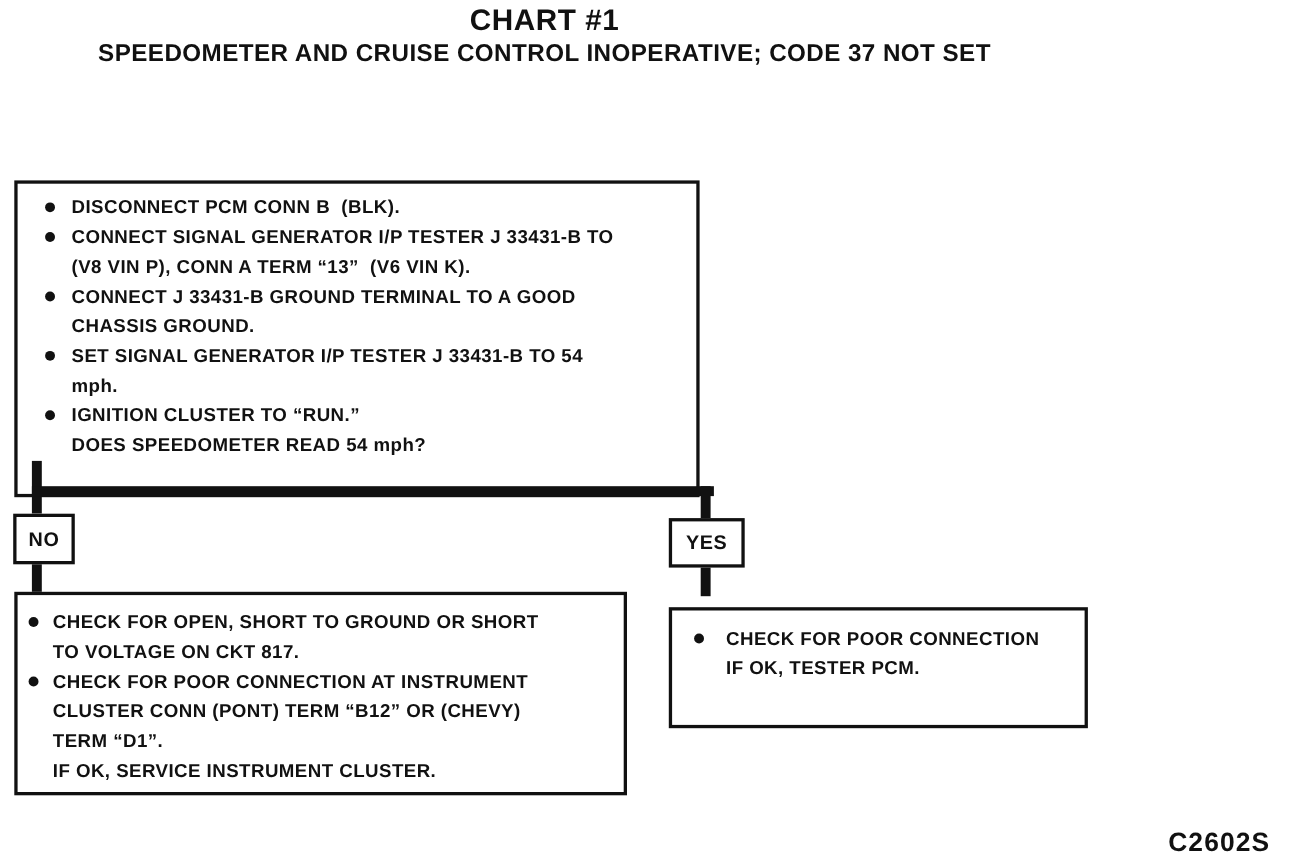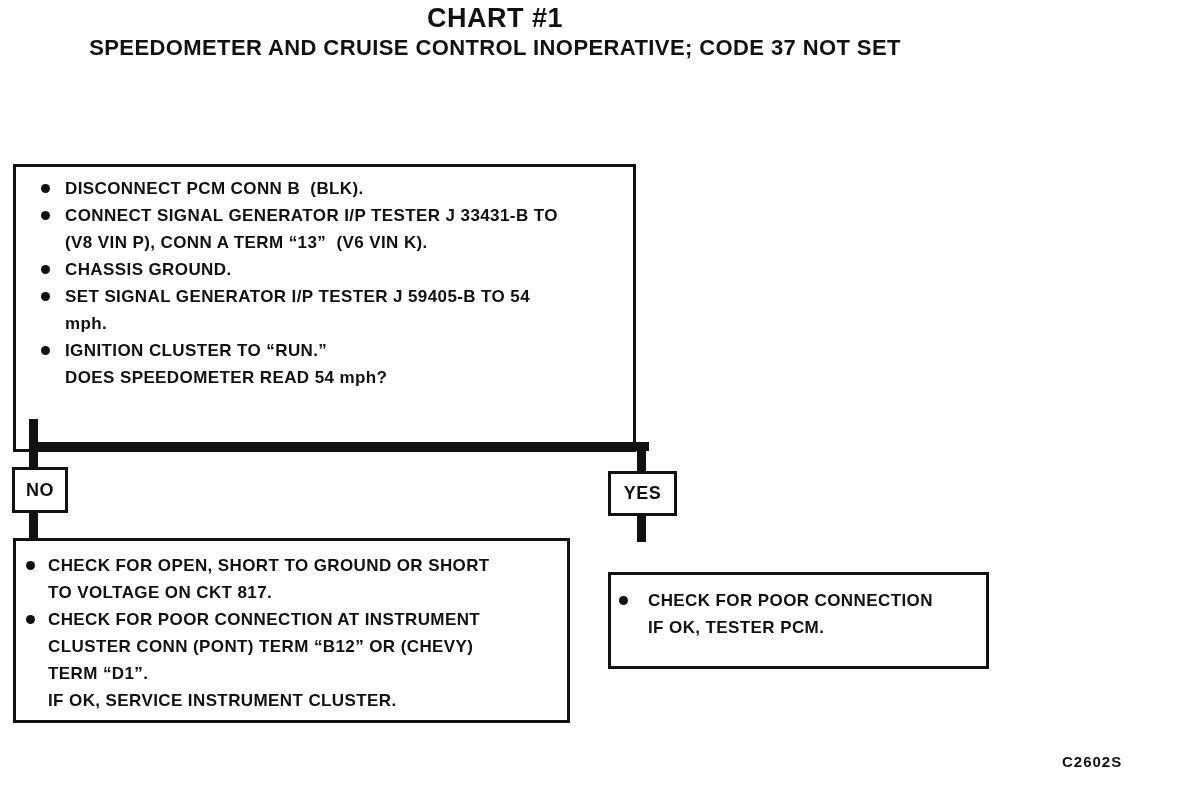--- a/index.html
+++ b/index.html
@@ -6,34 +6,34 @@
   body{
     width:1184px;height:786px;background:#ffffff;position:relative;overflow:hidden;
     font-family:"Liberation Sans",sans-serif;color:#111111;
   }
   .titles{position:absolute;left:30px;top:3px;width:930px;text-align:center;}
   .chart-title{font-size:27px;font-weight:bold;letter-spacing:0.5px;line-height:30px;}
   .chart-subtitle{font-size:22px;font-weight:bold;letter-spacing:0.4px;line-height:28px;margin-top:1px;white-space:pre;}
   .flowbox{position:absolute;border:3px solid #111111;background:#ffffff;box-sizing:border-box;}
   .procedure{left:13px;top:134px;width:623px;height:288px;padding:8px 8px 0 25px;margin-top:30px;}
   .no-action{left:13px;top:538px;width:557px;height:185px;padding:11px 6px 1px 10px;}
-  .yes-action{left:608px;top:572px;width:381px;height:97px;padding:12px 6px 0 8px;}
+  .yes-action{left:608px;top:552px;width:381px;height:110px;padding:12px 6px 0 20px;}
   .item{display:flex;align-items:flex-start;}
   .bullet{flex:0 0 9px;width:9px;height:9px;border-radius:50%;background:#111111;margin-top:9px;}
   .procedure .bullet{margin-right:15px;}
   .no-action .bullet{margin-right:13px;}
   .yes-action .bullet{margin-right:20px;}
   .lines{flex:1 1 auto;}
   .line{font-size:17px;font-weight:bold;line-height:27px;letter-spacing:0.4px;white-space:pre;}
   .conn{position:absolute;background:#111111;}
   .decision{position:absolute;border:3px solid #111111;background:#ffffff;box-sizing:border-box;
     display:flex;align-items:center;justify-content:center;font-size:18px;font-weight:bold;letter-spacing:0.5px;}
   .no-box{left:12px;top:467px;width:56px;height:46px;}
   .yes-box{left:608px;top:471px;width:69px;height:45px;}
-  .figure-code{position:absolute;left:1062px;top:753px;font-size:15px;font-weight:bold;letter-spacing:1px;}
+  .figure-code{position:absolute;left:1062px;top:753px;font-size:24px;font-weight:bold;letter-spacing:1px;}
 </style>
 </head>
 <body>
 
 <div>
 
   <header class="titles">
     <div class="chart-title">CHART #1</div>
     <div class="chart-subtitle">SPEEDOMETER AND CRUISE CONTROL INOPERATIVE; CODE 37 NOT SET</div>
   </header>
@@ -48,27 +48,28 @@
     <div class="item">
       <span class="bullet"></span>
       <div class="lines">
         <div class="line">CONNECT SIGNAL GENERATOR I/P TESTER J 33431-B TO</div>
         <div class="line">(V8 VIN P), CONN A TERM “13”  (V6 VIN K).</div>
       </div>
     </div>
     <div class="item">
       <span class="bullet"></span>
       <div class="lines">
+        <div class="line">CONNECT J 33431-B GROUND TERMINAL TO A GOOD</div>
         <div class="line">CHASSIS GROUND.</div>
       </div>
     </div>
     <div class="item">
       <span class="bullet"></span>
       <div class="lines">
-        <div class="line">SET SIGNAL GENERATOR I/P TESTER J 59405-B TO 54</div>
+        <div class="line">SET SIGNAL GENERATOR I/P TESTER J 33431-B TO 54</div>
         <div class="line">mph.</div>
       </div>
     </div>
     <div class="item">
       <span class="bullet"></span>
       <div class="lines">
         <div class="line">IGNITION CLUSTER TO “RUN.”</div>
         <div class="line">DOES SPEEDOMETER READ 54 mph?</div>
       </div>
     </div>

